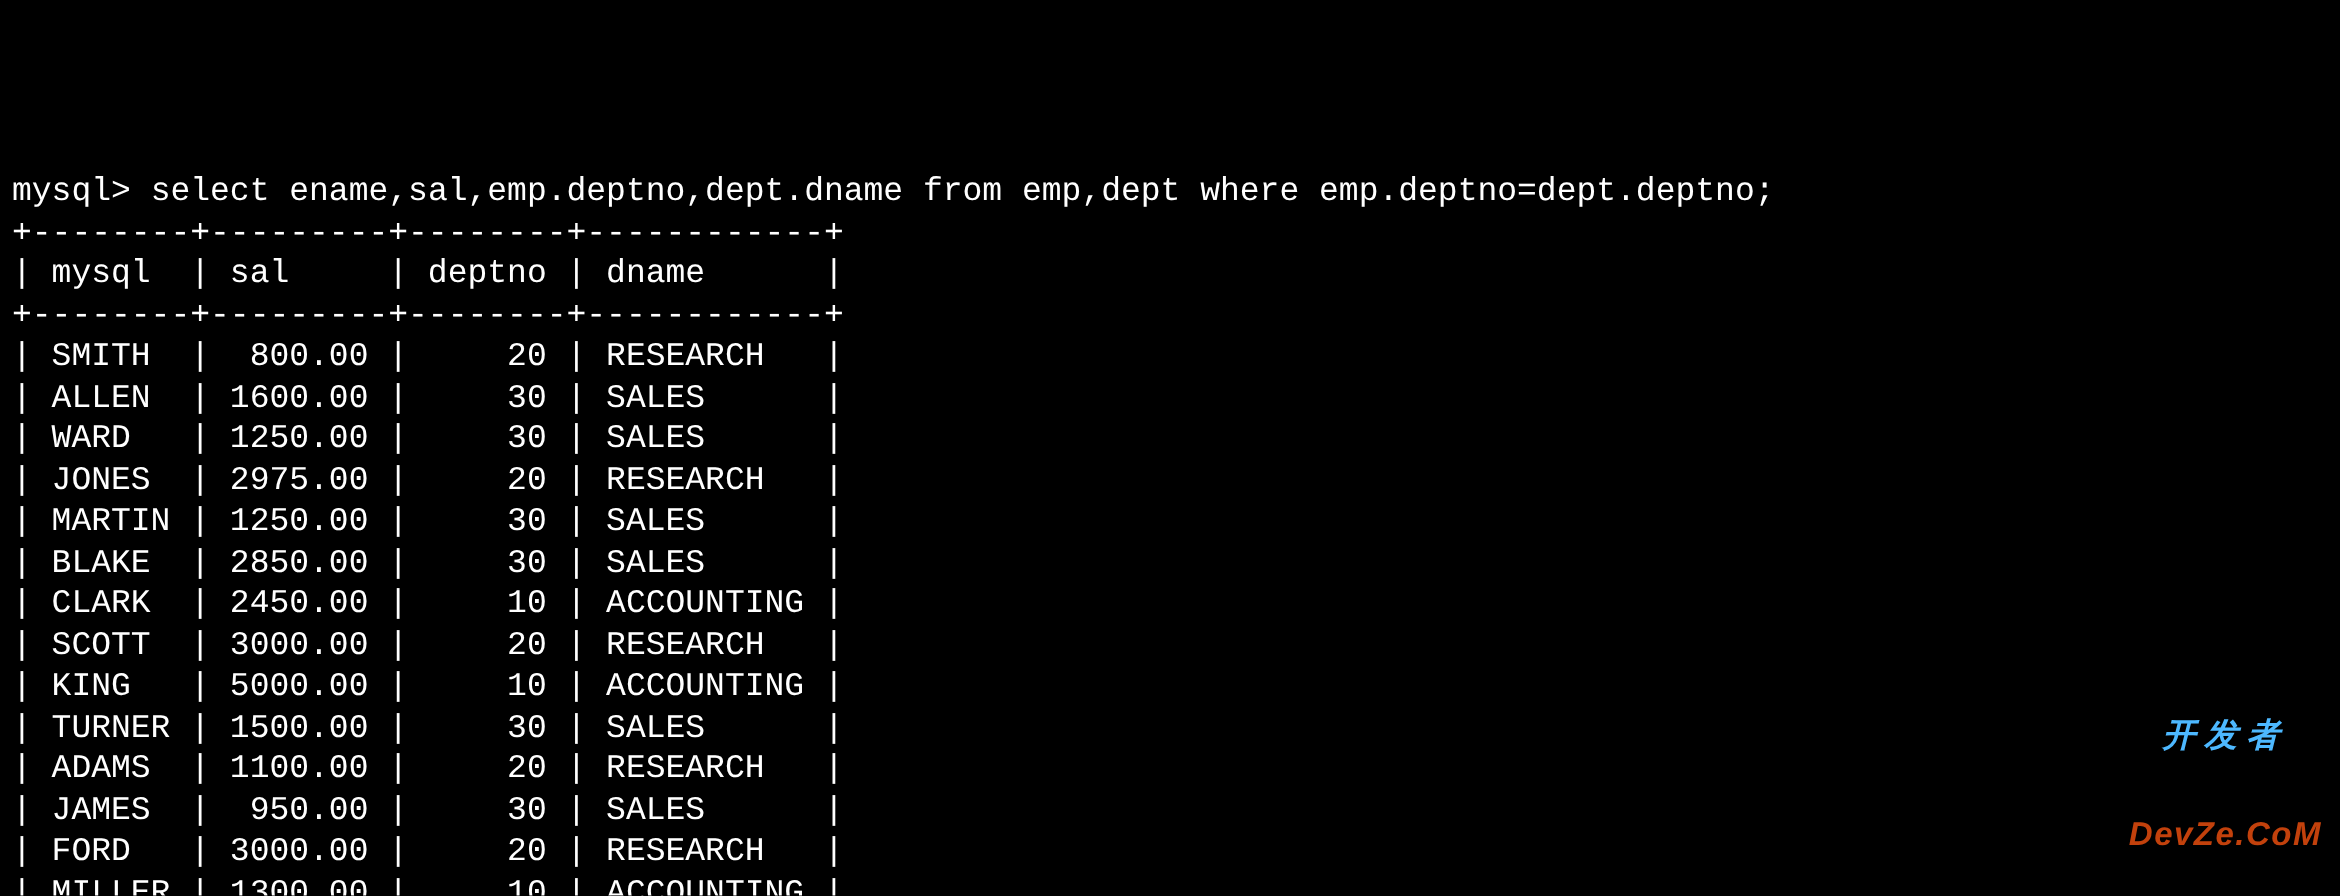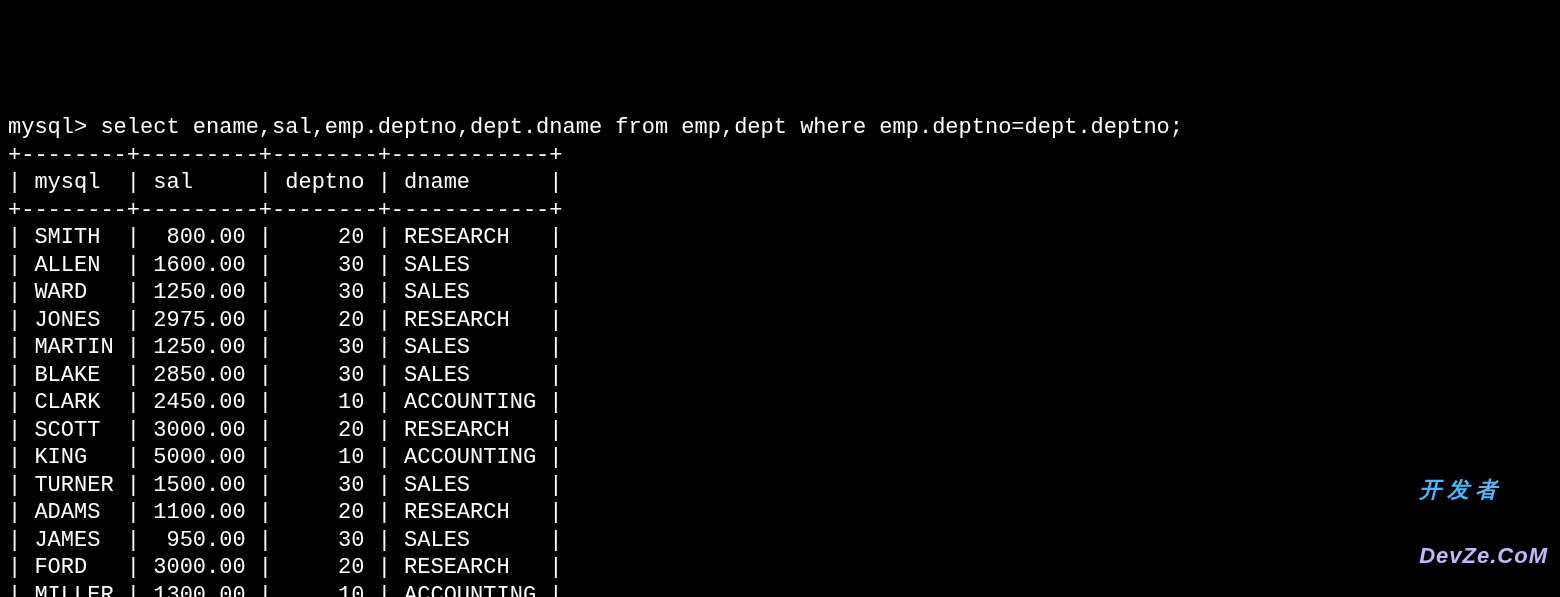--- a/index.html
+++ b/index.html
@@ -19,33 +19,33 @@
       height: 597px;
       position: relative;
     }
     .terminal-output {
       white-space: pre;
     }
     .watermark {
       position: absolute;
       bottom: 8px;
       right: 12px;
-      text-align: left;
+      text-align: center;
       font-family: 'Arial', sans-serif;
       font-style: italic;
       font-weight: bold;
       line-height: 1.0;
     }
     .watermark-line1 {
       color: #4db8ff;
       font-size: 22px;
       letter-spacing: 6px;
     }
     .watermark-line2 {
-      color: #c4b5fd;
+      color: #c2410c;
       font-size: 22px;
       letter-spacing: 1px;
     }
   </style>
 </head>
 <body>
 
 
 
 <div class="terminal-output"><span>mysql&gt; </span><span>select ename,sal,emp.deptno,dept.dname from emp,dept where emp.deptno=dept.deptno;</span>

